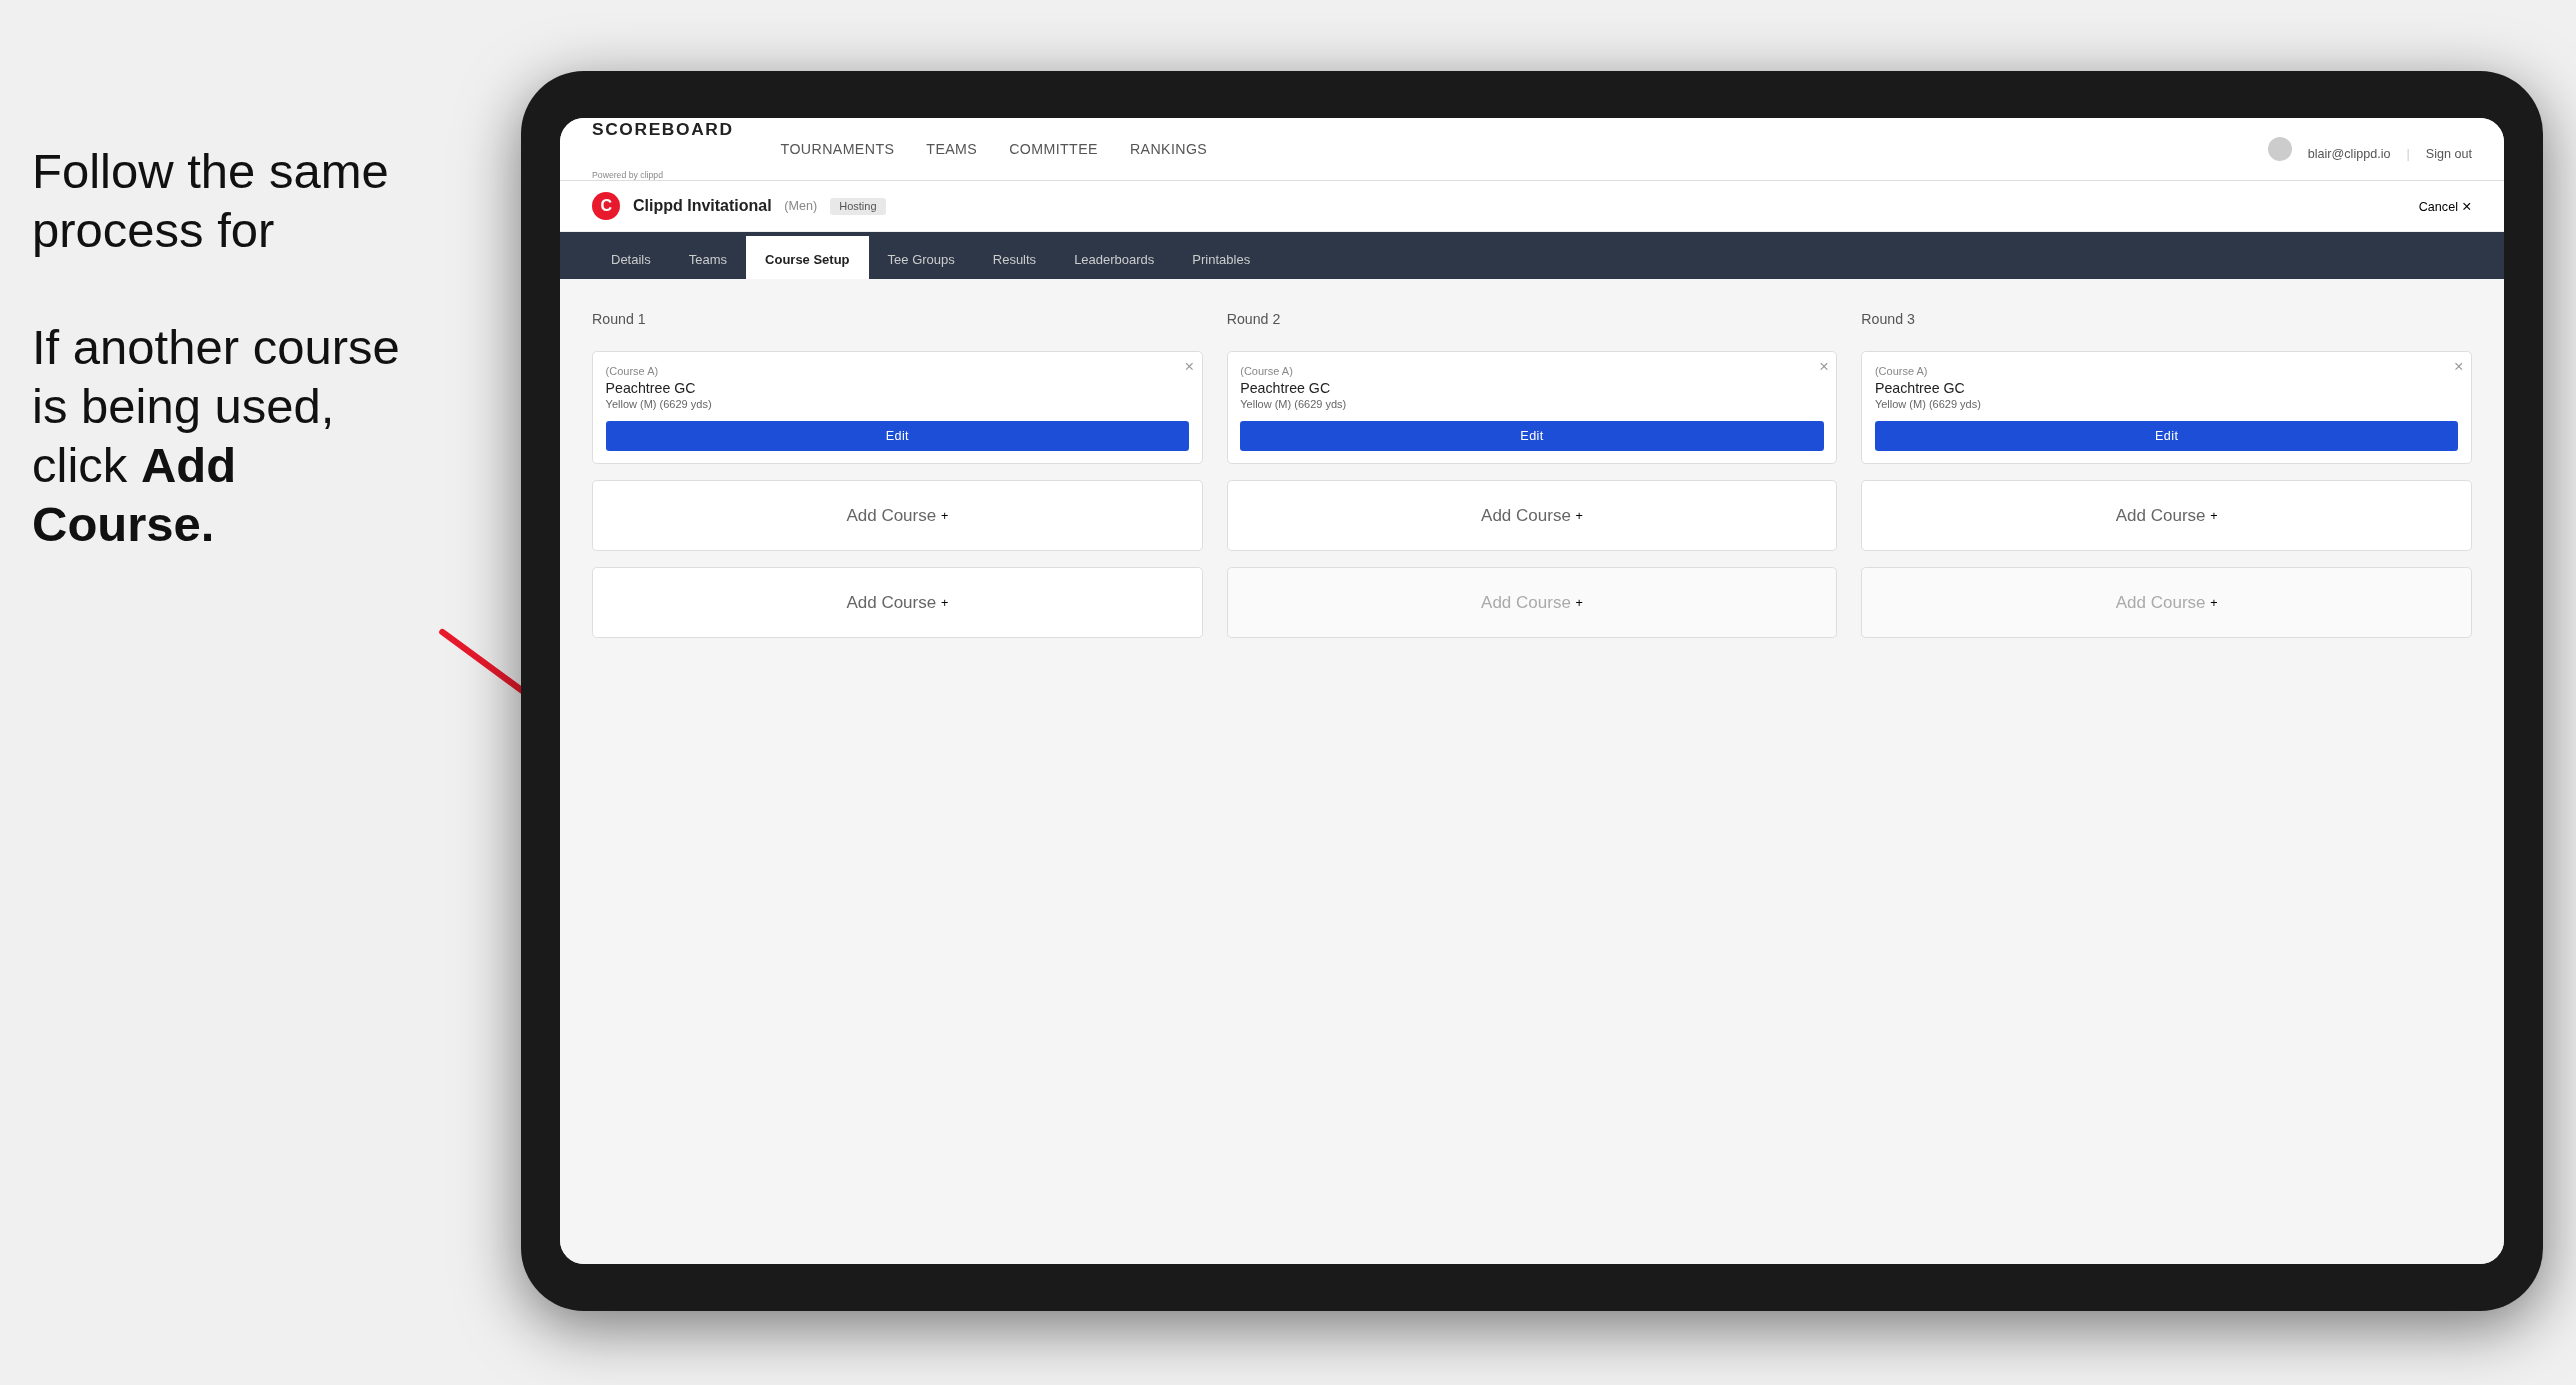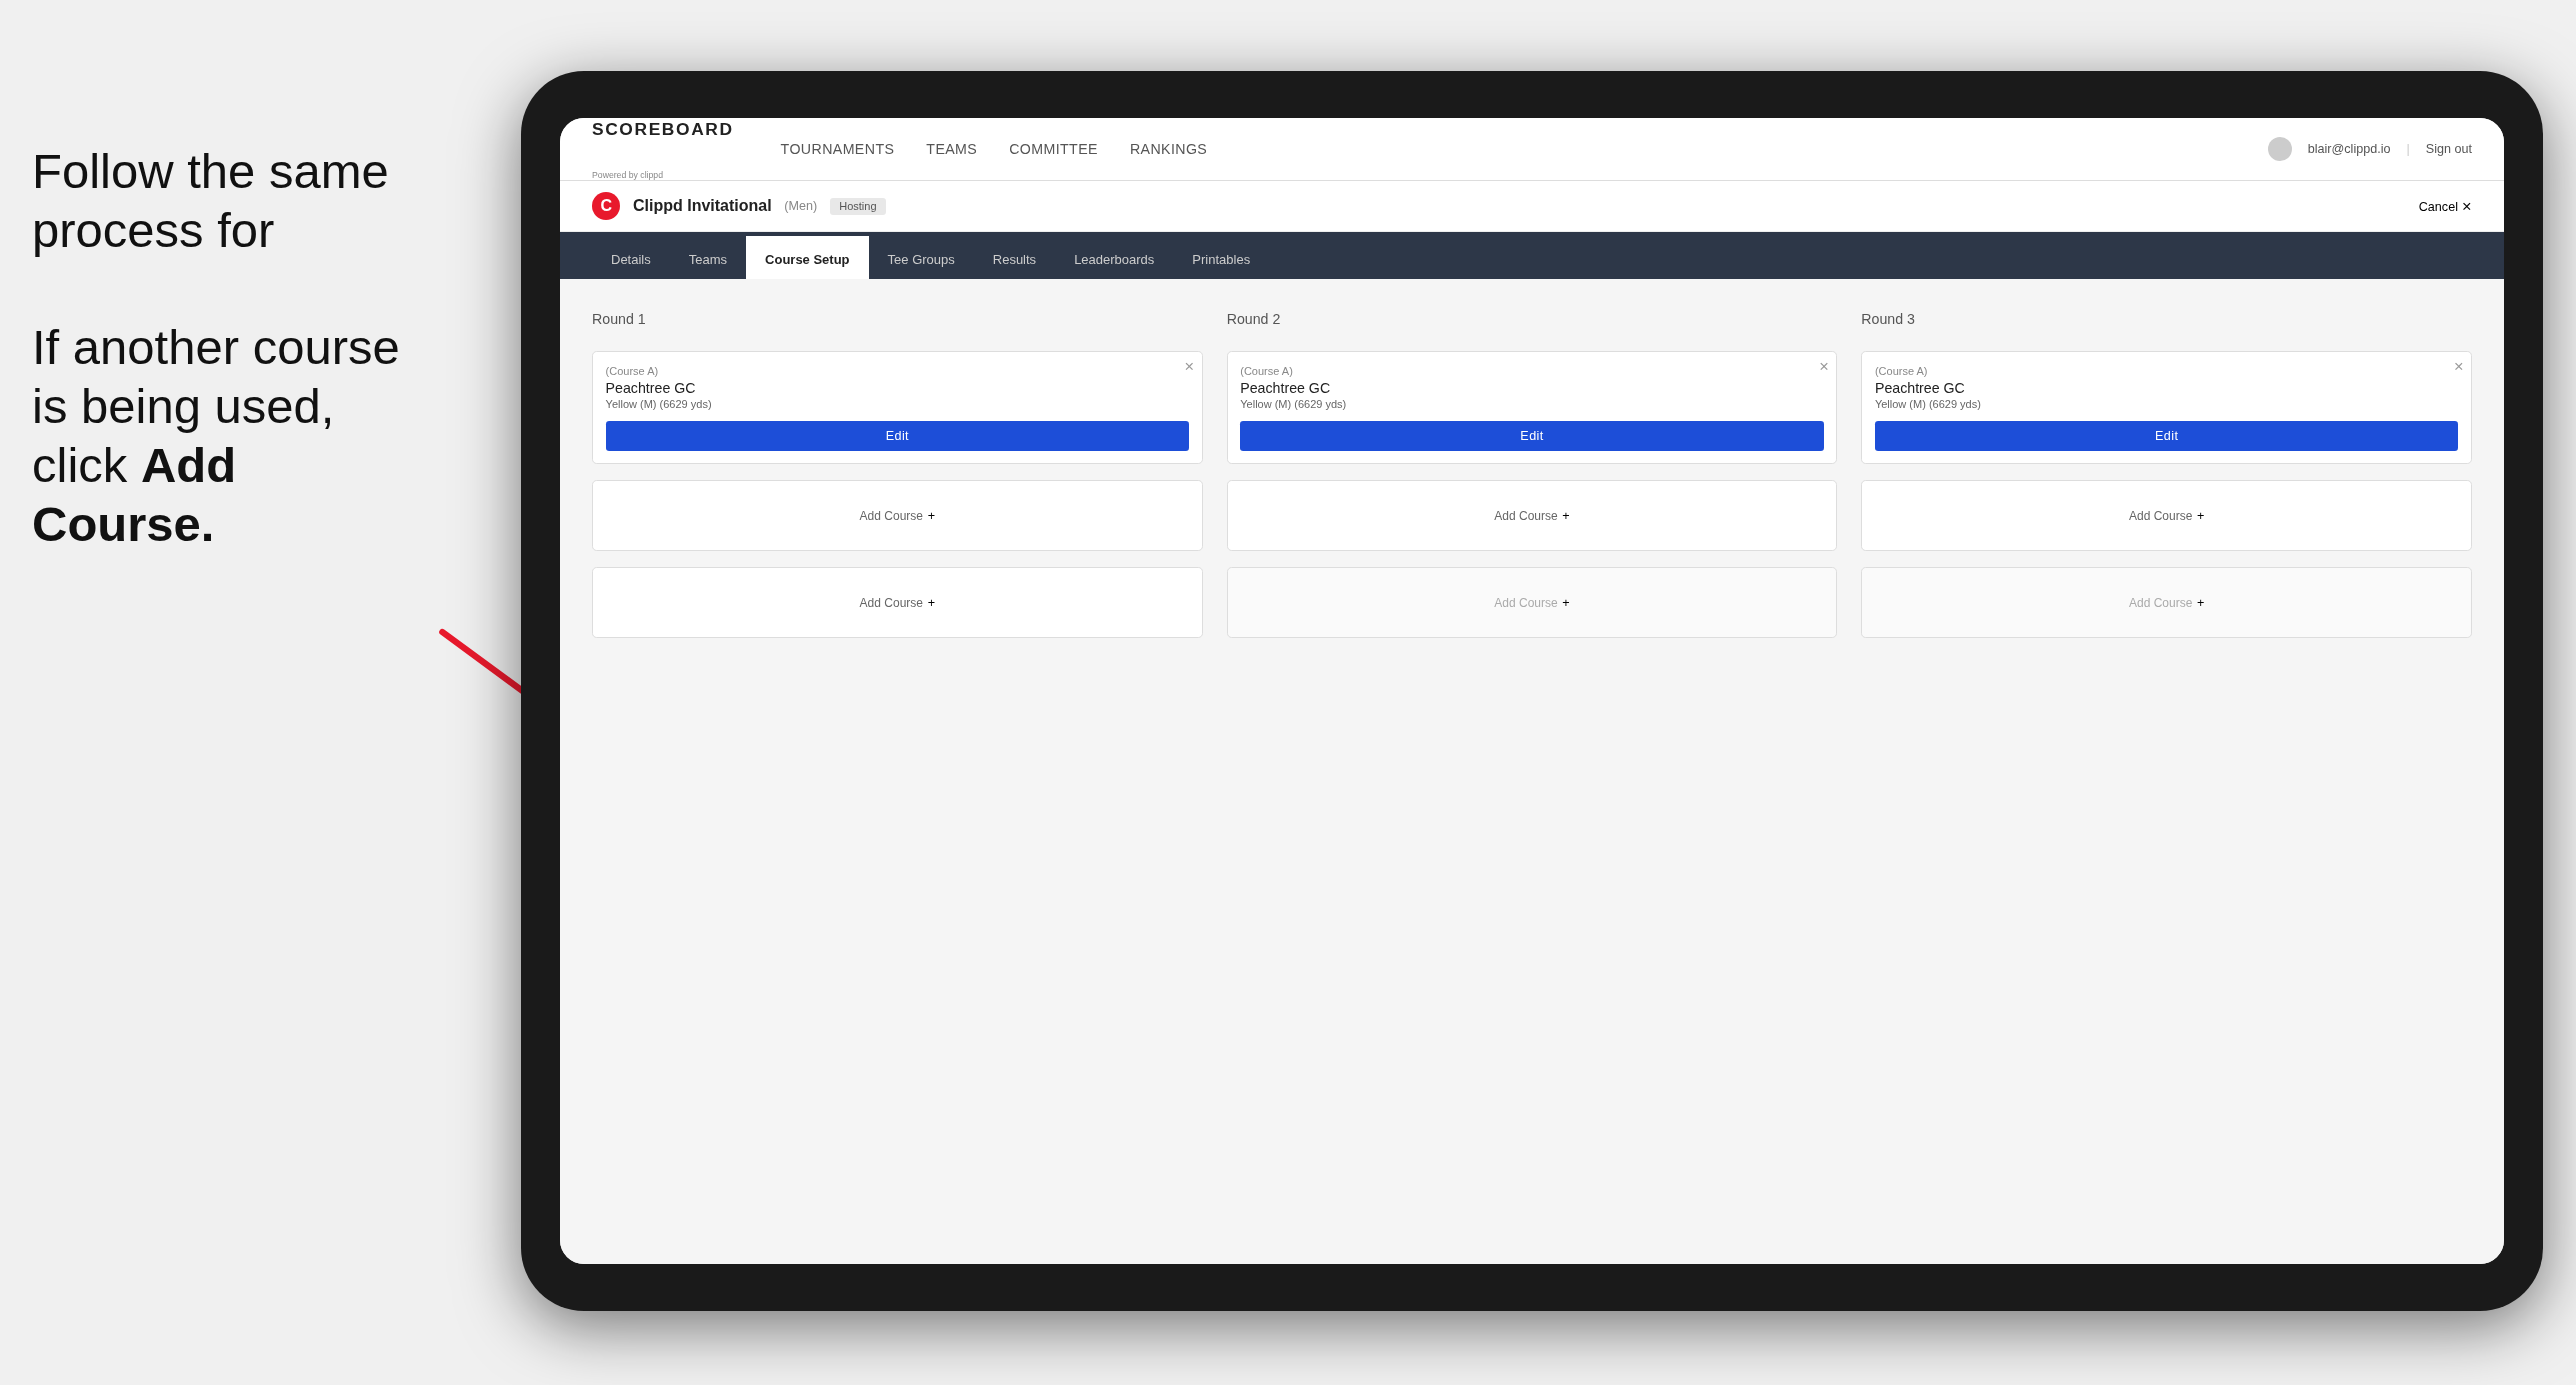--- a/index.html
+++ b/index.html
@@ -101,21 +101,21 @@
       text-align: right;
     }
     .nav-link {
       font-size: 14.2px;
       color: #555;
       text-decoration: none;
       letter-spacing: 0.4px;
     }
     .nav-right {
       display: flex;
-      align-items: center;
+      align-items: flex-end;
       gap: 16px;
       font-size: 12.6px;
       color: #555;
     }
     .nav-right .avatar {
       width: 24px;
       height: 24px;
       background: #ccc;
       border-radius: 50%;
     }
@@ -280,21 +280,21 @@
       align-items: center;
       justify-content: center;
       cursor: pointer;
       min-height: 71px;
     }
     .add-course-card.disabled {
       background: #fafafa;
       cursor: not-allowed;
     }
     .add-course-text {
-      font-size: 12px;
+      font-size: 17px;
       color: #aaa;
     }
     .add-course-text.active {
       color: #666;
     }
     .plus-icon {
       margin-left: 4.7px;
     }
   </style>
 </head>

